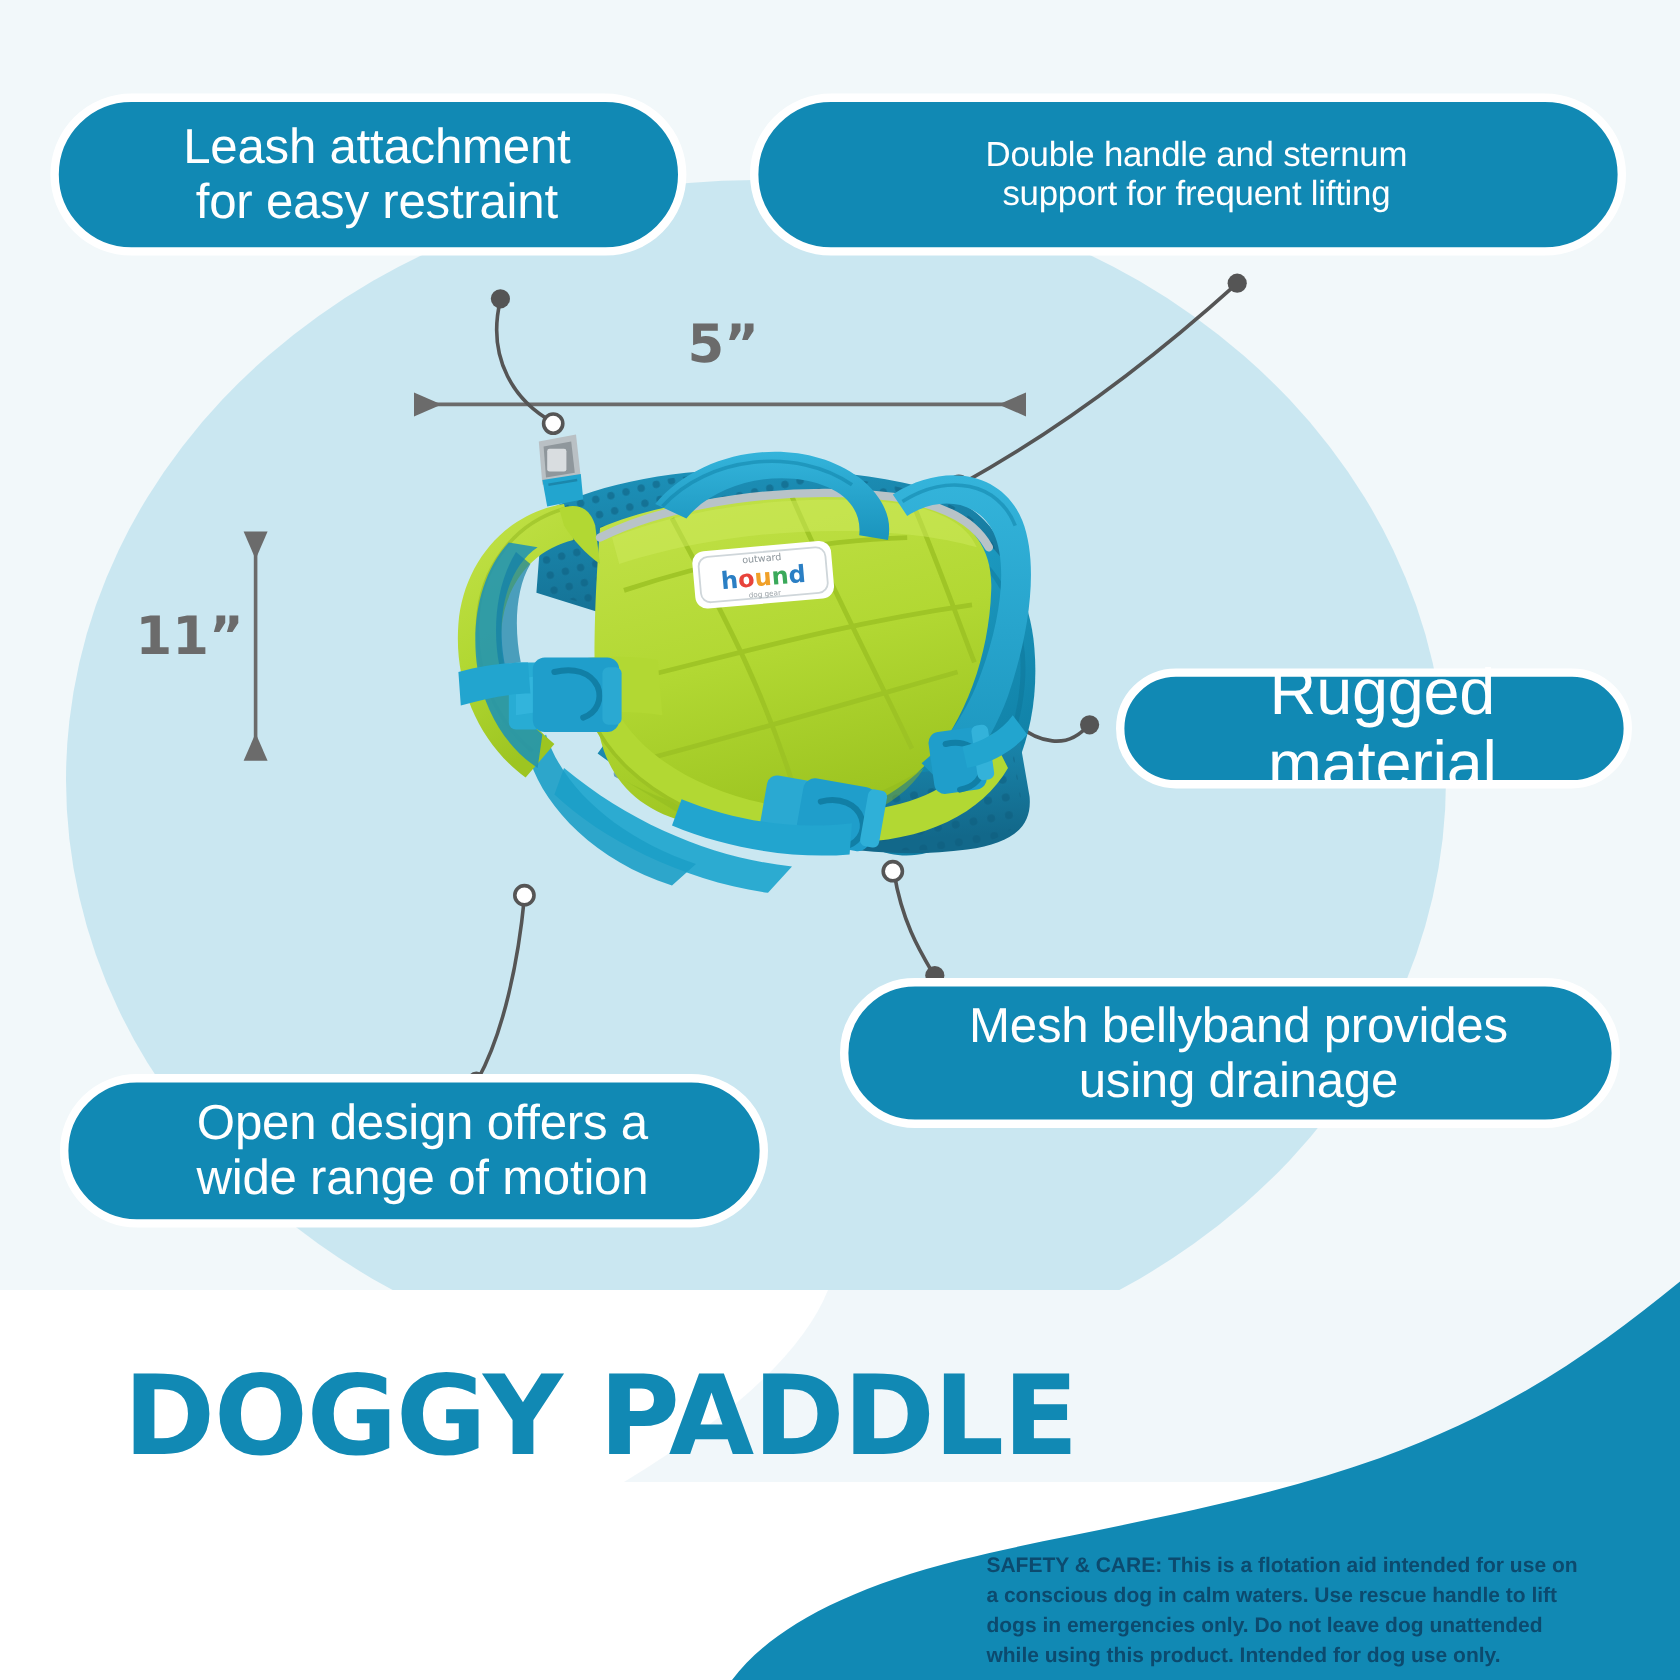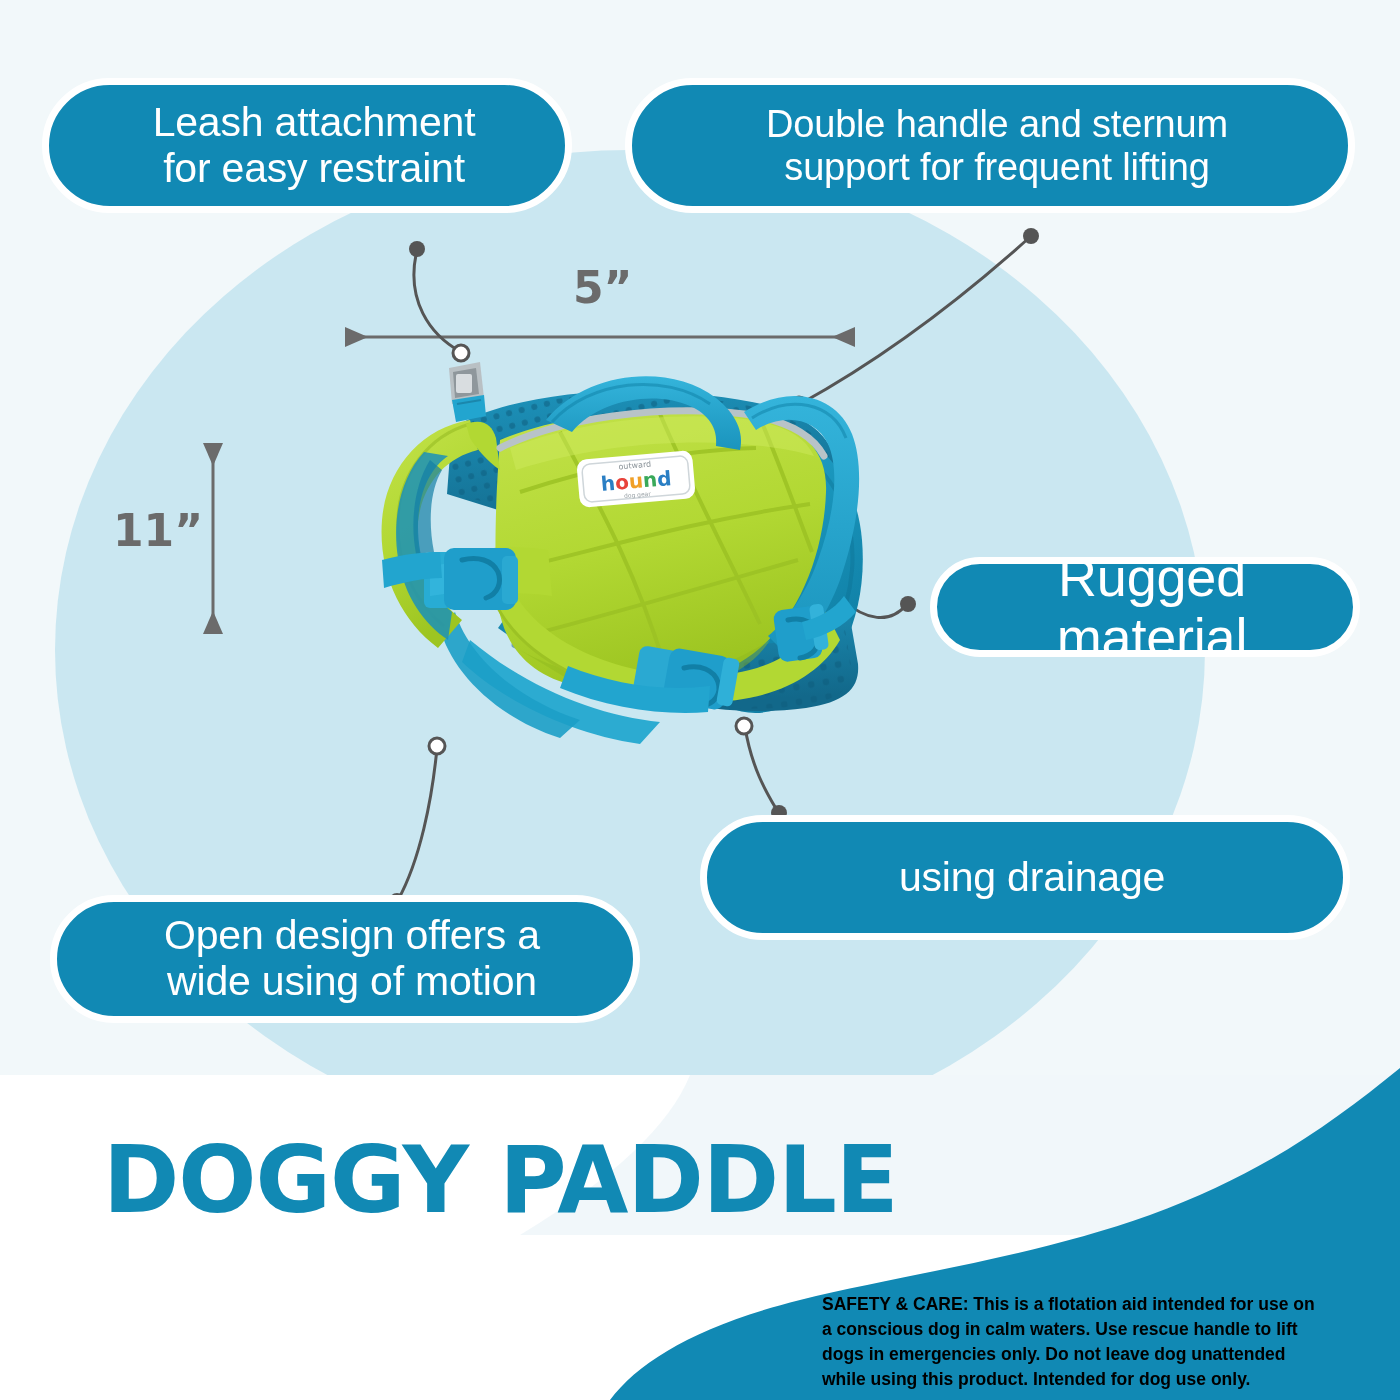--- a/index.html
+++ b/index.html
@@ -38,21 +38,21 @@
     text-align:center;
     line-height:1.12;
     box-sizing:border-box;
     padding:10px 28px;
     font-weight:400;
     letter-spacing:-0.2px;
   }
   .pill span{display:block;margin-left:14px;}
 
   #pill-leash{left:42px;  top:78px;  width:530px; height:135px; font-size:41px;}
-  #pill-handle{left:625px;top:78px;  width:730px; height:135px; font-size:38px;align-items:center;}
+  #pill-handle{left:625px;top:78px;  width:730px; height:135px; font-size:29px;align-items:center;}
   #pill-rugged{left:930px;top:557px; width:430px; height:100px; font-size:54px;}
   #pill-mesh{left:700px; top:815px;  width:650px; height:125px; font-size:41px;}
   #pill-open{left:50px;  top:895px;  width:590px; height:128px; font-size:41px;}
 
   
   .dim-label{
     position:absolute;
     color:#6b6b6b;
     font-weight:bold;
     font-family:"DejaVu Sans", sans-serif;
@@ -74,21 +74,21 @@
     letter-spacing:-1px;
     margin-left:41px;
   }
   .title .l2{display:block;}
 
   
   .safety{
     position:absolute;
     left:822px; top:1292px;
     width:500px;
-    color:#000000;
+    color:#0c4a6e;
     font-size:17.5px;
     font-weight:bold;
     line-height:1.42;
     font-family:"Liberation Sans", sans-serif;
   }
 
   svg{position:absolute;left:0;top:0;overflow:visible;}
   .svg-layer{position:absolute;left:0;top:0;width:1400px;height:1400px;pointer-events:none;}
 </style>
 </head>
@@ -332,28 +332,29 @@
   </div>
 
   <div class="pill" id="pill-rugged">
     <div>
       <span>Rugged material</span>
     </div>
   </div>
 
   <div class="pill" id="pill-mesh">
     <div>
+      <span>Mesh bellyband provides</span>
       <span>using drainage</span>
     </div>
   </div>
 
   <div class="pill" id="pill-open">
     <div>
       <span>Open design offers a</span>
-      <span>wide using of motion</span>
+      <span>wide range of motion</span>
     </div>
   </div>
 
   <div class="dim-label" id="dim-w">5”</div>
   <div class="dim-label" id="dim-h">11”</div>
 
   <div class="title">
     <span class="l1">DOGGY PADDLE</span>
   </div>
 

